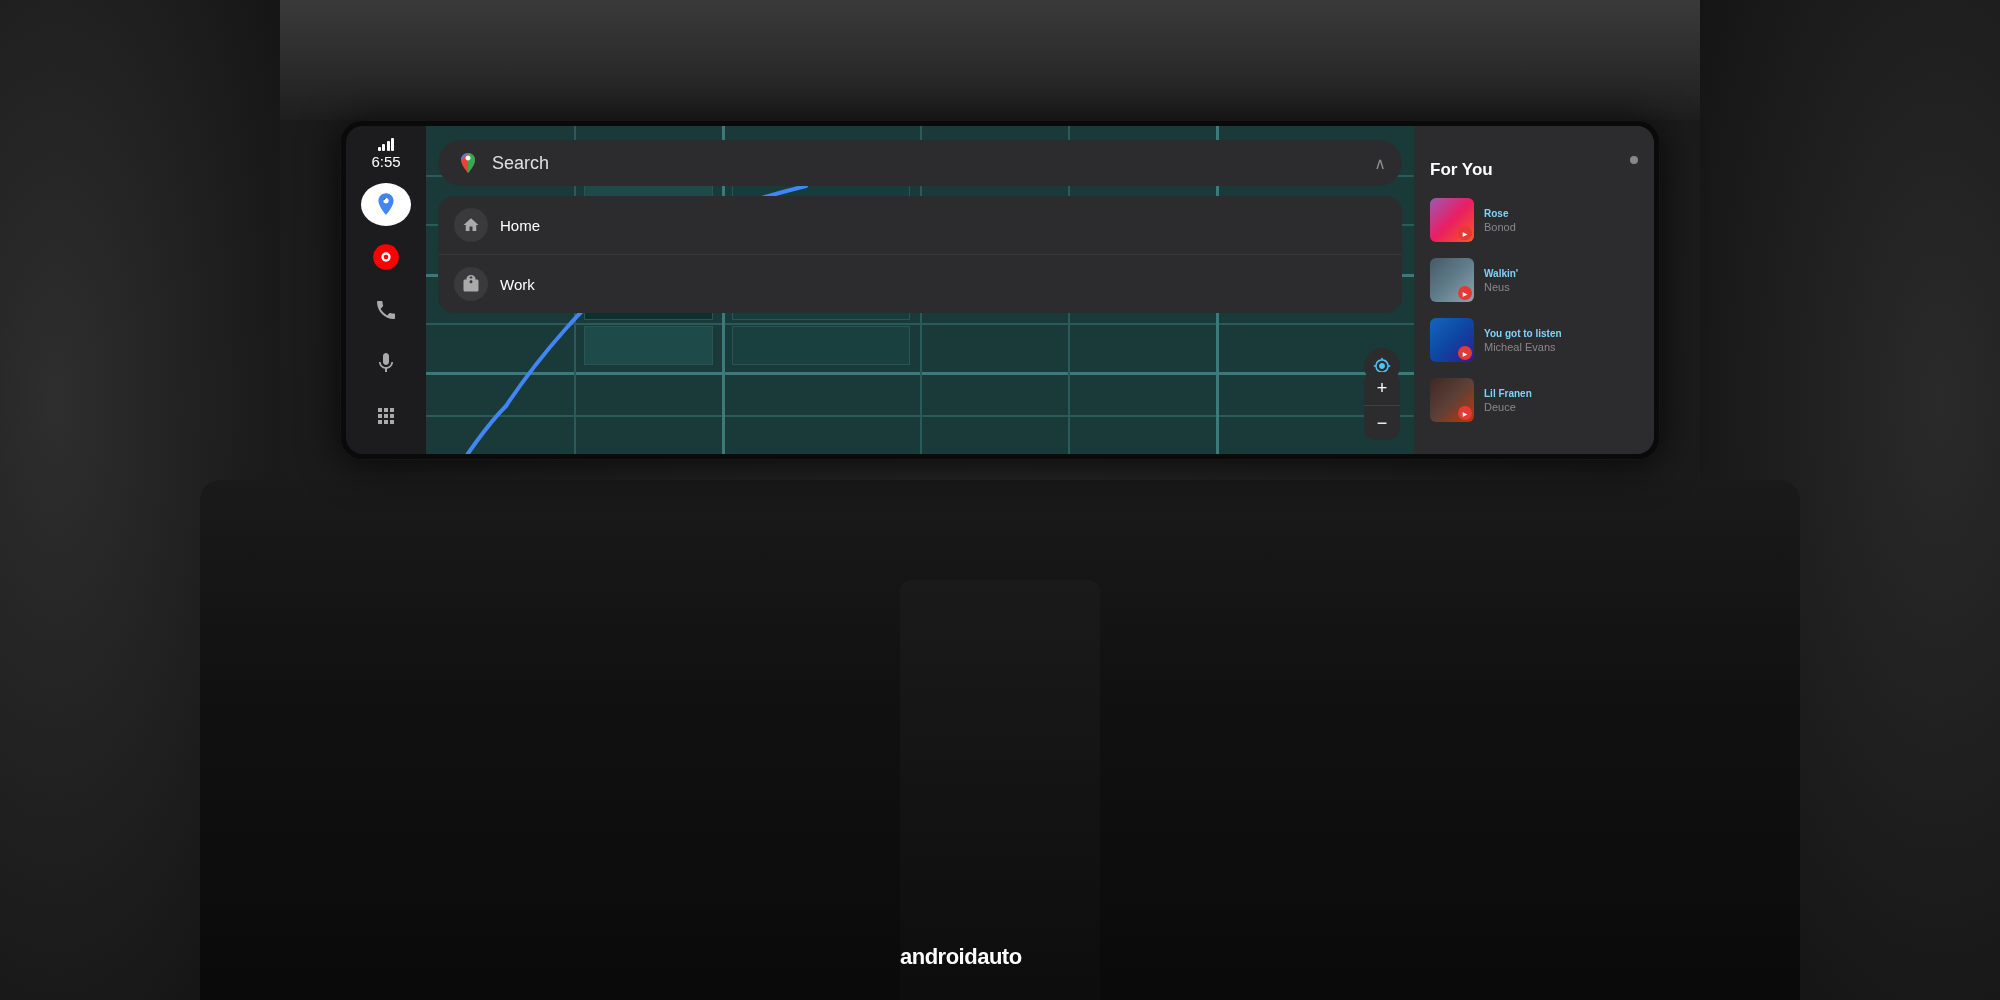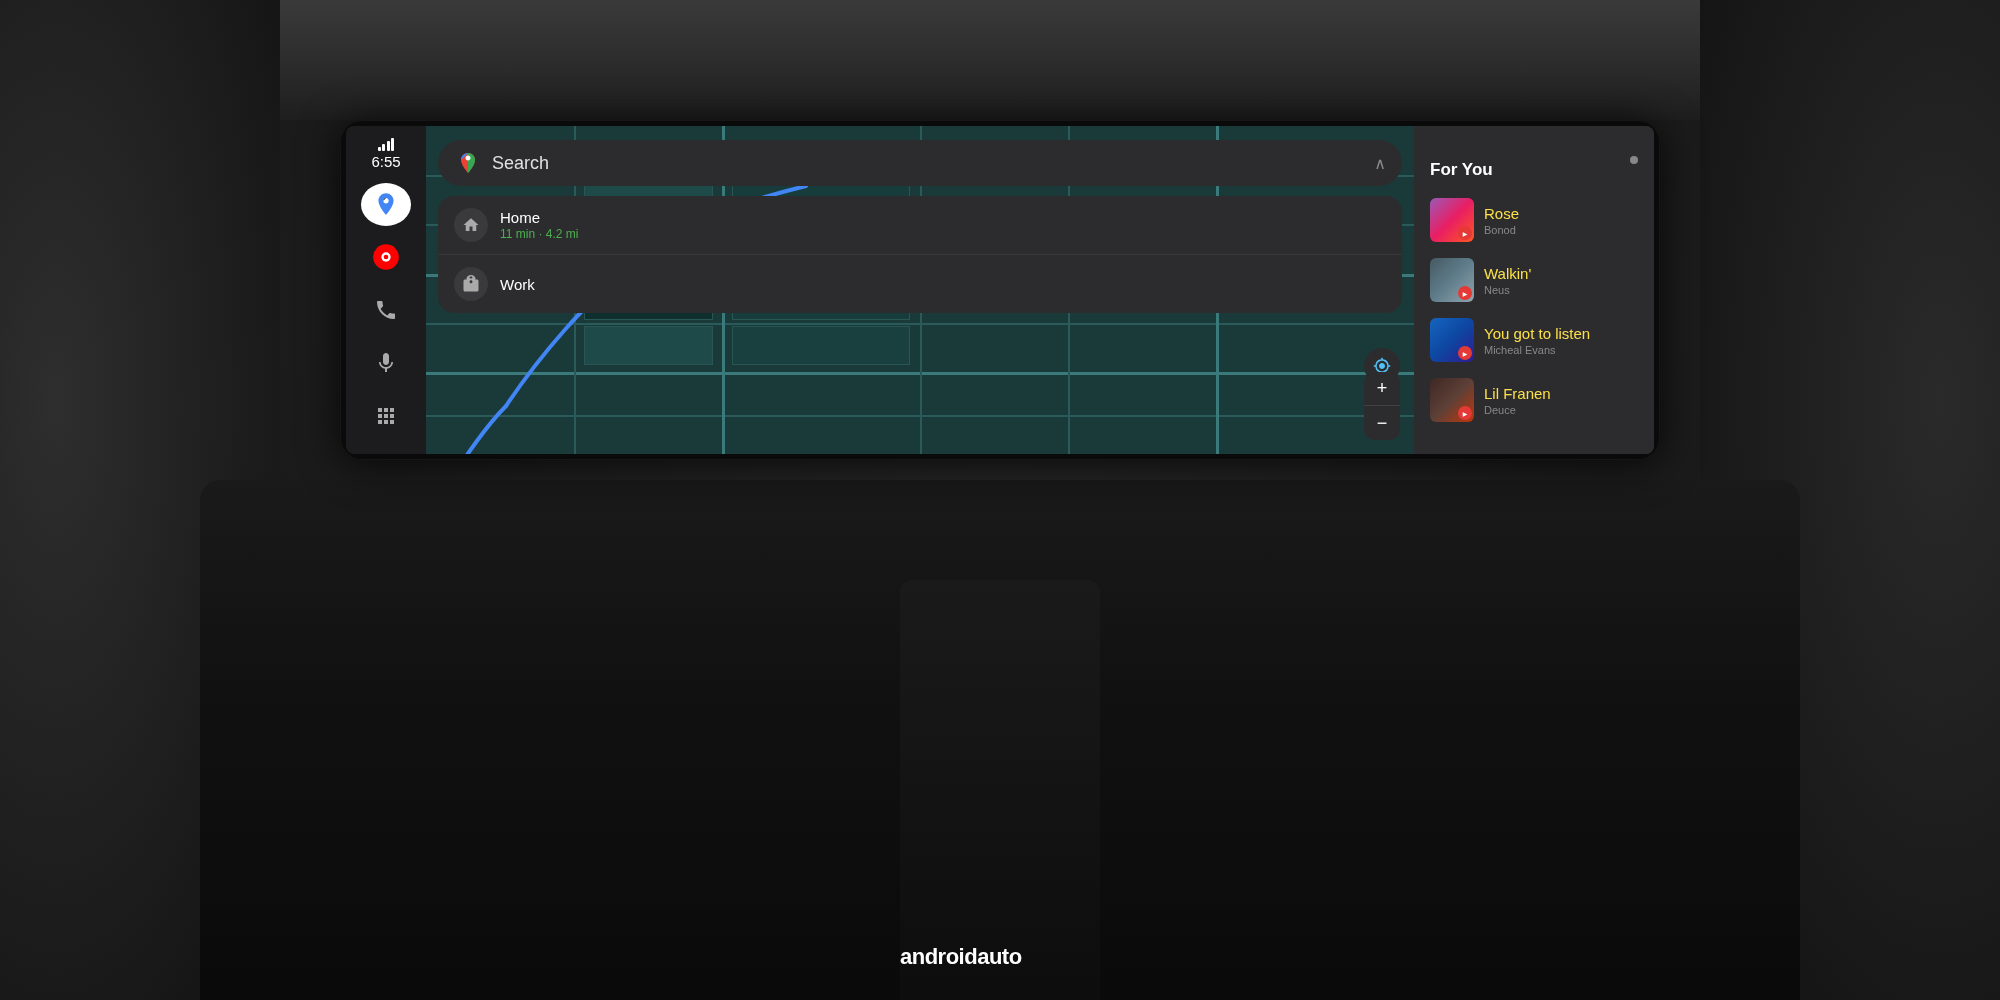--- a/index.html
+++ b/index.html
@@ -101,21 +101,21 @@
       border-radius: 22px;
       padding: 6px;
       box-shadow: 0 4px 40px rgba(0,0,0,0.8), inset 0 0 0 1px rgba(255,255,255,0.05);
       z-index: 10;
     }
 
     .screen-inner {
       width: 100%;
       height: 100%;
       background: #1c1c1e;
-      border-radius: 8px;
+      border-radius: 17px;
       overflow: hidden;
       display: flex;
       position: relative;
     }
 
     
     .sidebar {
       width: 80px;
       background: #1c1c1e;
       display: flex;
@@ -407,23 +407,23 @@
       border-radius: 50%;
       display: flex;
       align-items: center;
       justify-content: center;
       font-size: 6px;
       color: white;
     }
 
     .music-info { flex: 1; }
     .music-title {
-      color: #fde047;
-      font-size: 15px;
-      font-weight: 400;
+      color: #7dd3fc;
+      font-size: 10px;
+      font-weight: 700;
       line-height: 1.3;
     }
     .music-artist {
       color: #888;
       font-size: 11px;
       margin-top: 1px;
     }
 
     
     .maps-logo {
@@ -550,21 +550,20 @@
 
         <div class="suggestions">
           <div class="suggestion-item">
             <div class="suggestion-icon-wrap">
               <svg width="18" height="18" viewBox="0 0 24 24">
                   <path d="M10 20v-6h4v6h5v-8h3L12 3 2 12h3v8z" fill="#aaa"></path>
                 </svg>
             </div>
             <div class="suggestion-info">
               <div class="suggestion-name">Home</div>
-              <div class="suggestion-detail green">11 min · 4.2 mi</div>
             </div>
           </div>
           <div class="suggestion-item">
             <div class="suggestion-icon-wrap">
               <svg width="18" height="18" viewBox="0 0 24 24">
                   <path d="M20 6h-2.18c.07-.44.18-.88.18-1.34C18 2.54 15.46 0 12 0S6 2.54 6 4.66C6 5.12 6.11 5.56 6.18 6H4c-1.1 0-2 .9-2 2v12c0 1.1.9 2 2 2h16c1.1 0 2-.9 2-2V8c0-1.1-.9-2-2-2zm-8-4c1.34 0 2 .66 2 1.34 0 .68-.67 1.34-2 1.34S10 3.68 10 3c0-.68.66-1 2-1zm0 5c1.1 0 2 .9 2 2s-.9 2-2 2-2-.9-2-2 .9-2 2-2z" fill="#aaa"></path>
                 </svg>
             </div>
             <div class="suggestion-info">
               <div class="suggestion-name">Work</div>

